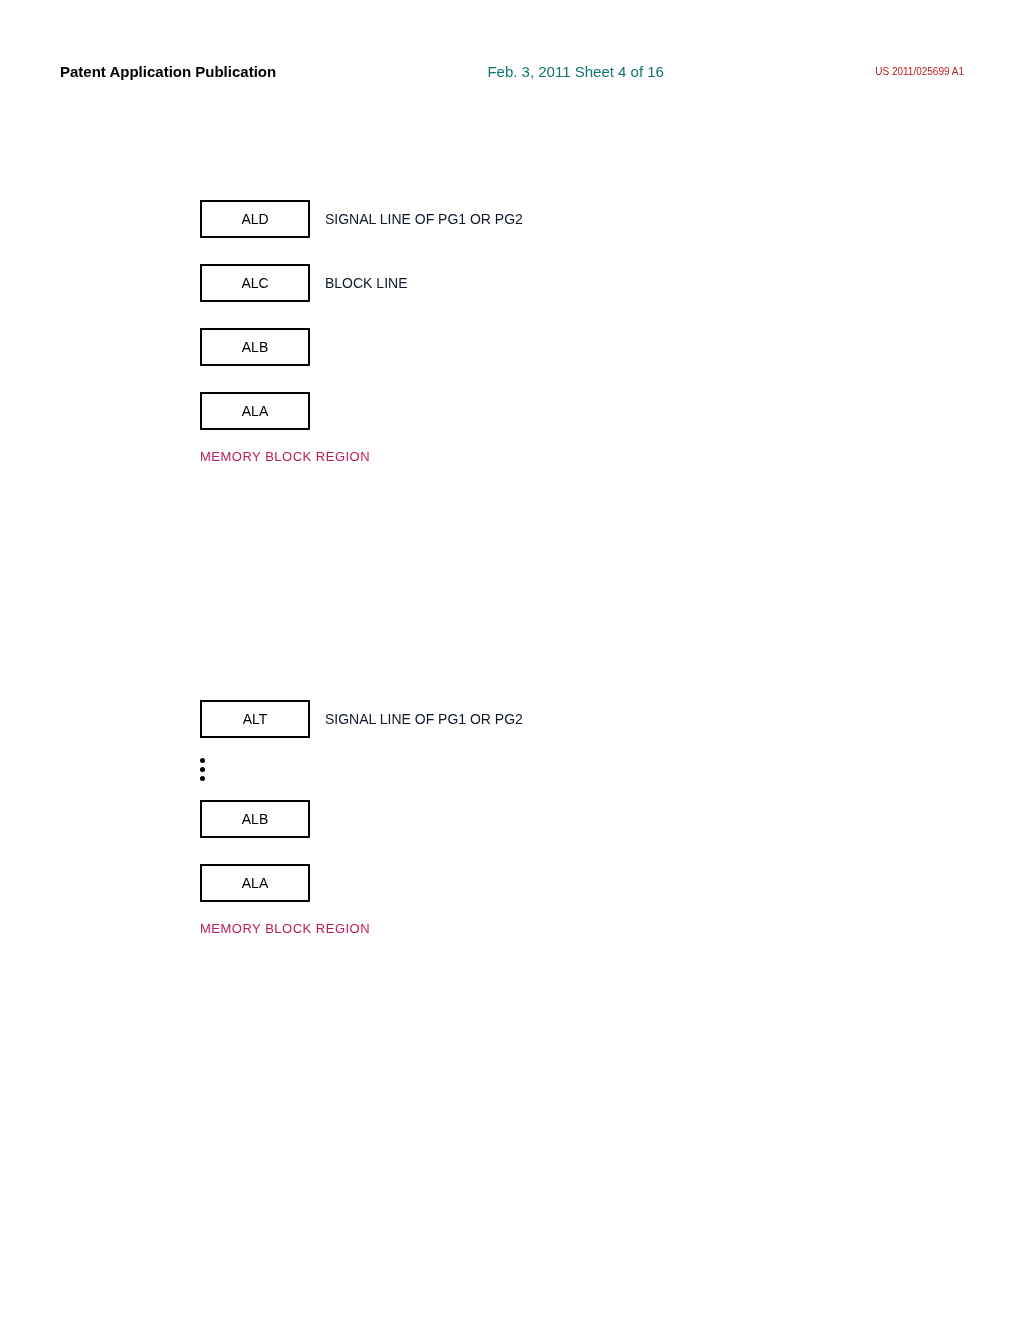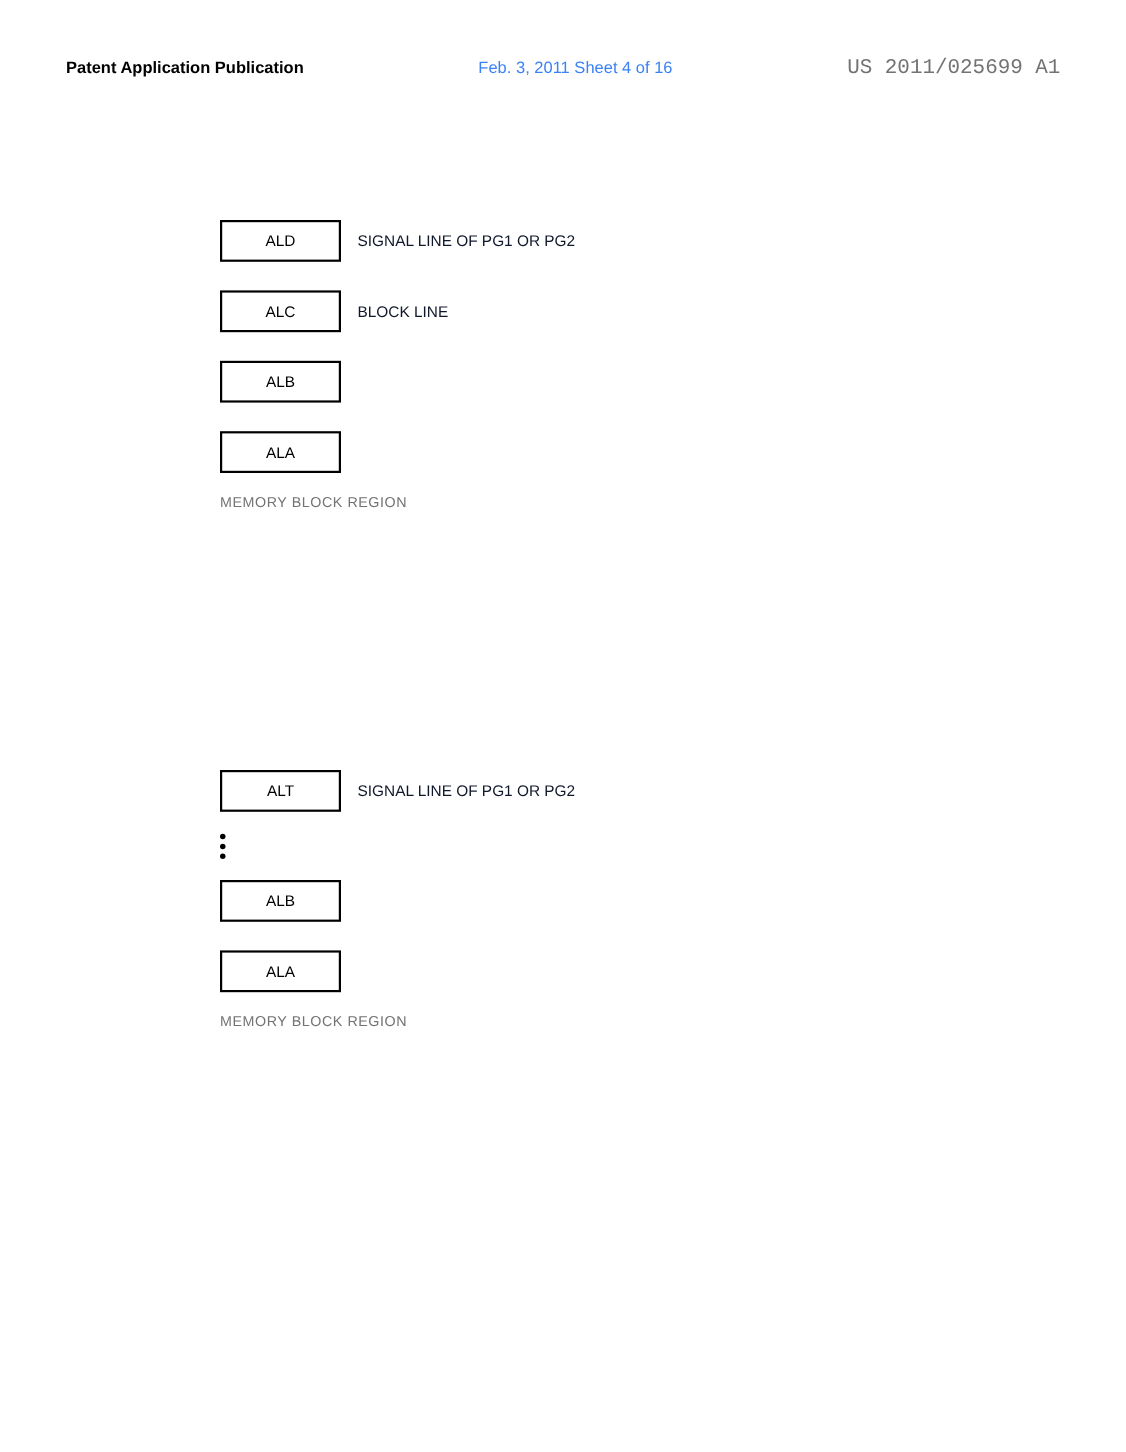--- a/index.html
+++ b/index.html
@@ -19,43 +19,42 @@
     .page {
       width: 1024px;
       height: 1320px;
       background: #ffffff;
       position: relative;
     }
 
     
     .header {
       position: absolute;
-      top: 50px;
+      top: 63px;
       left: 60px;
       right: 60px;
       display: flex;
       justify-content: space-between;
       align-items: center;
     }
 
     .header-left {
       font-size: 15px;
       font-weight: bold;
       color: #000;
     }
 
     .header-center {
       font-size: 15px;
-      color: #3b82f6;
+      color: #0f766e;
     }
 
     .header-right {
-      font-size: 19px;
-      color: #737373;
-      font-family: Liberation Mono, monospace;
+      font-size: 10px;
+      color: #b91c1c;
     }
 
     
     .fig4a-container {
       position: absolute;
       top: 200px;
       left: 200px;
     }
 
     .fig-label {
@@ -97,21 +96,21 @@
     .block-label {
       font-size: 14px;
       color: #0f172a;
       margin-left: 5px;
       white-space: nowrap;
     }
 
     .memory-label {
       margin-top: 8px;
       font-size: 13px;
-      color: #737373;
+      color: #be185d;
       text-align: center;
       font-weight: normal;
       letter-spacing: 0.5px;
     }
 
     .spacer-row {
       height: 4px;
     }
 
     

